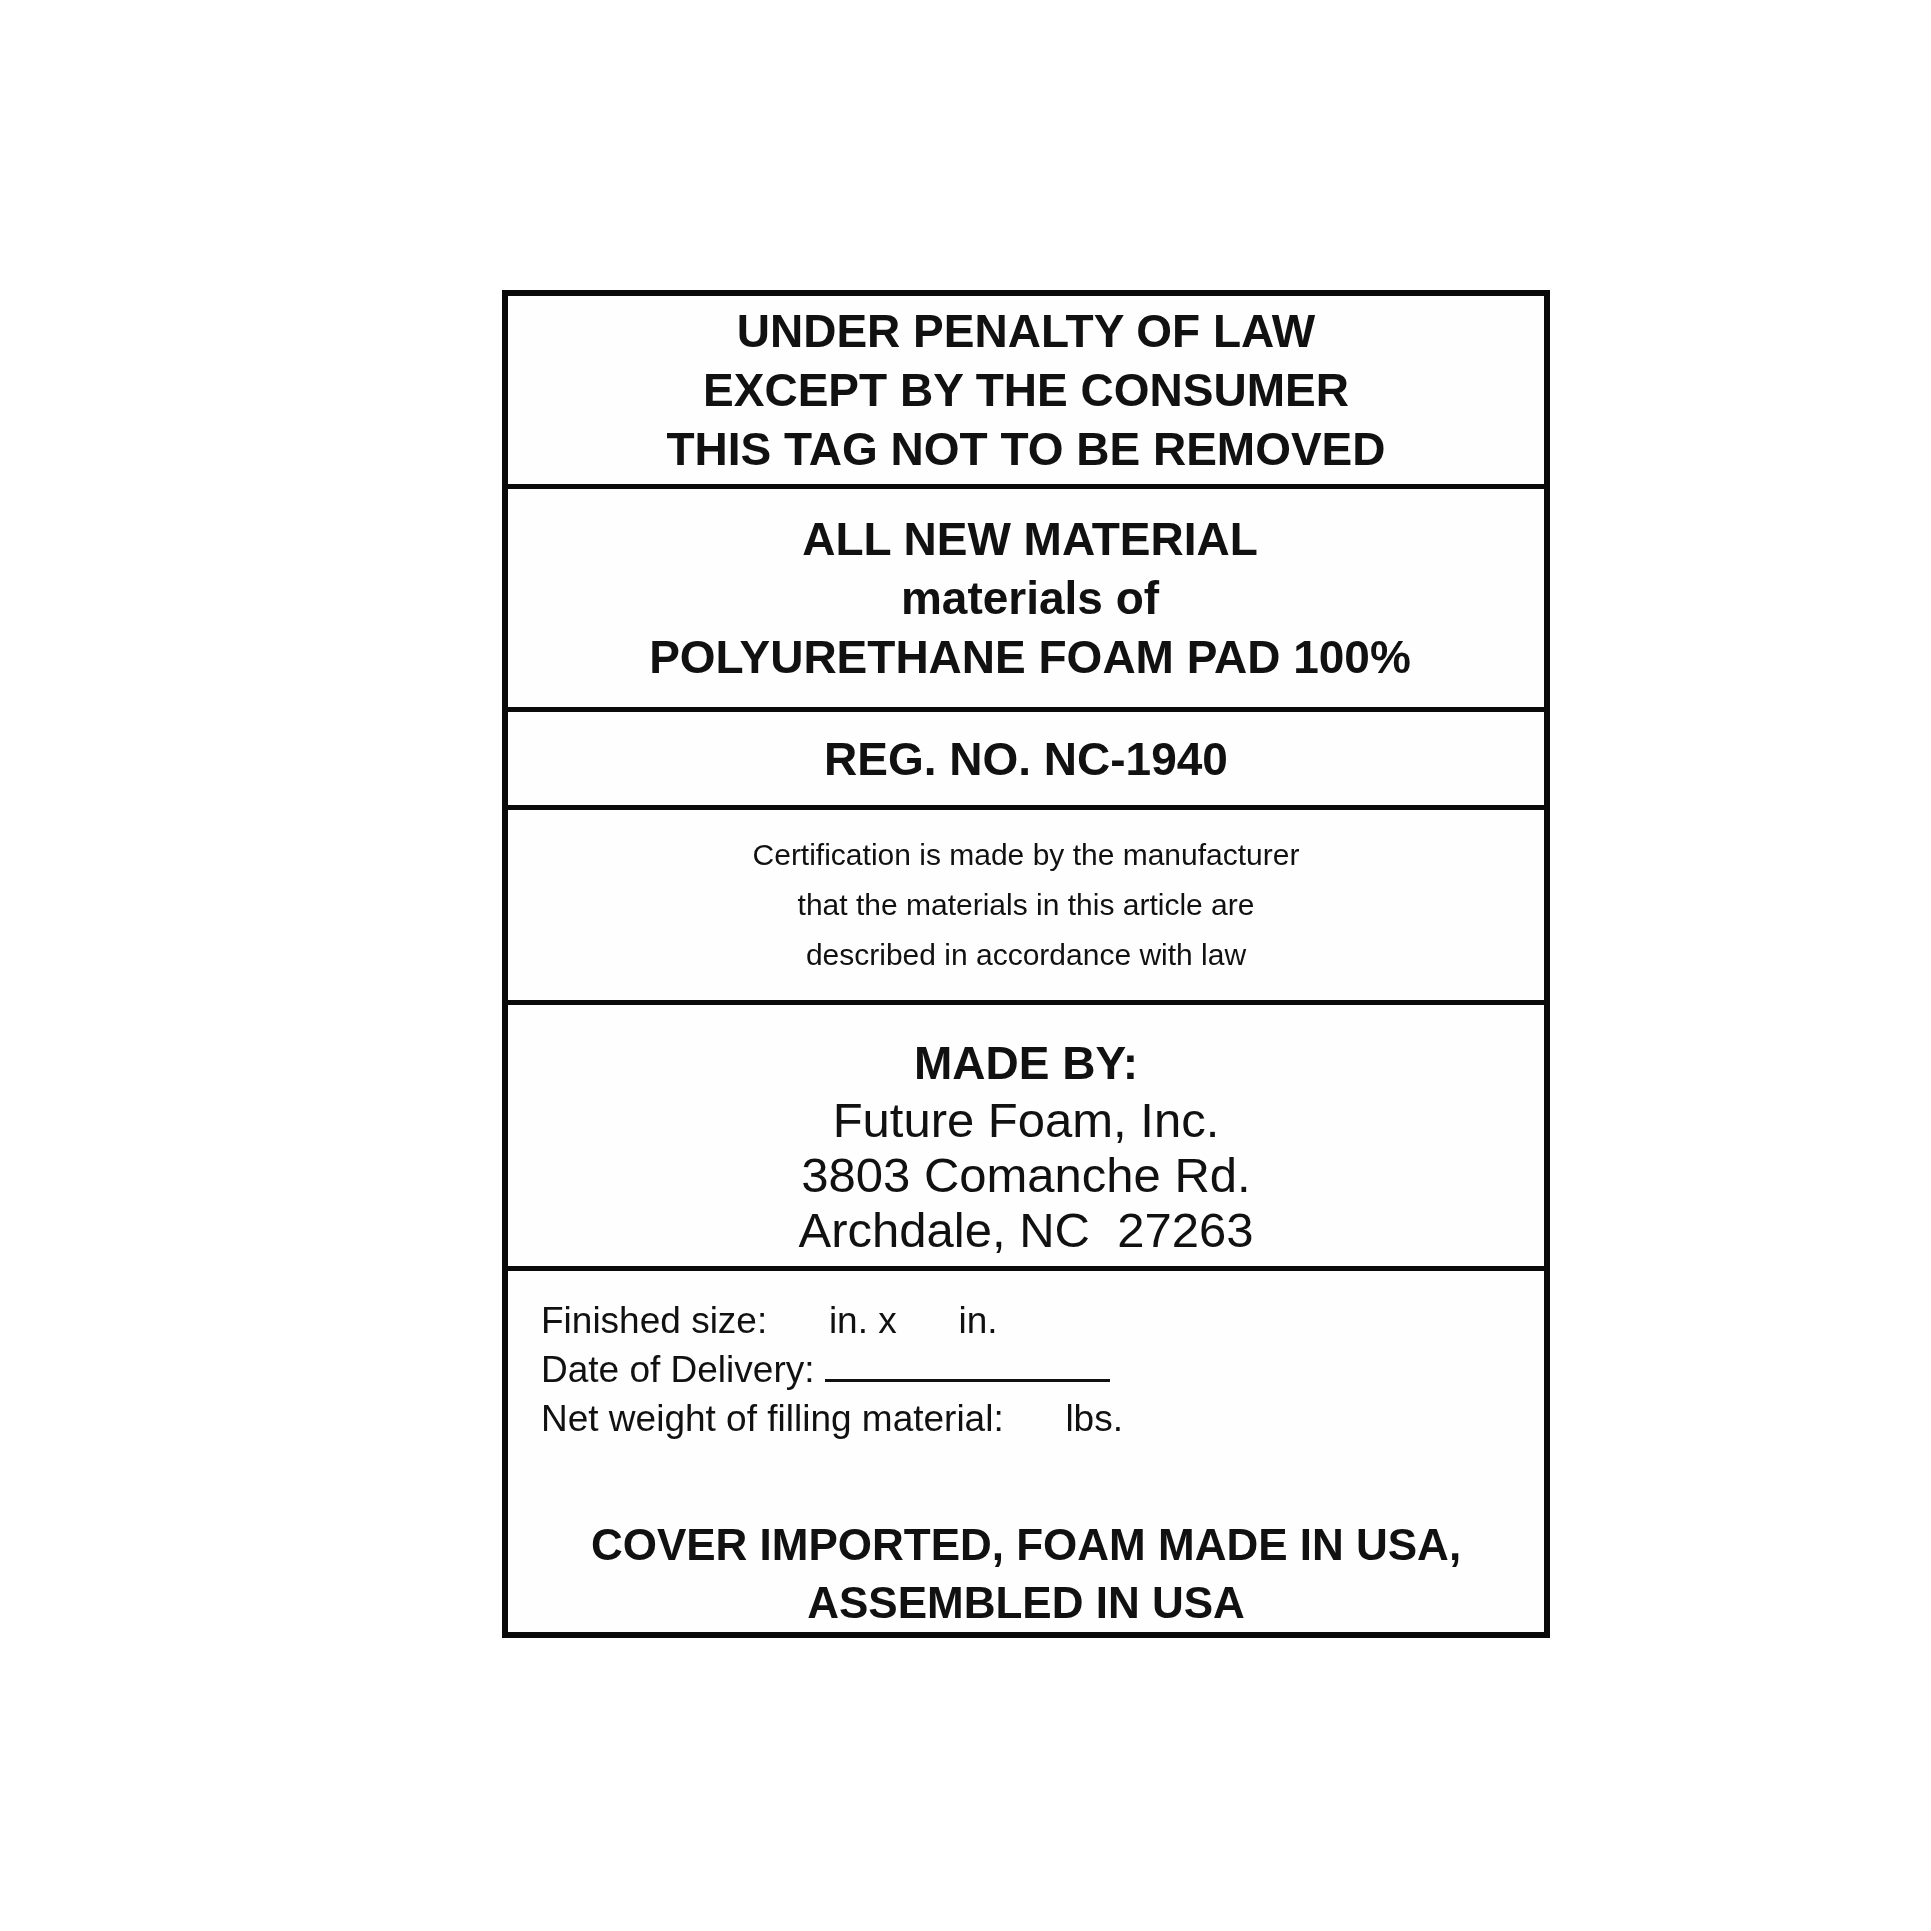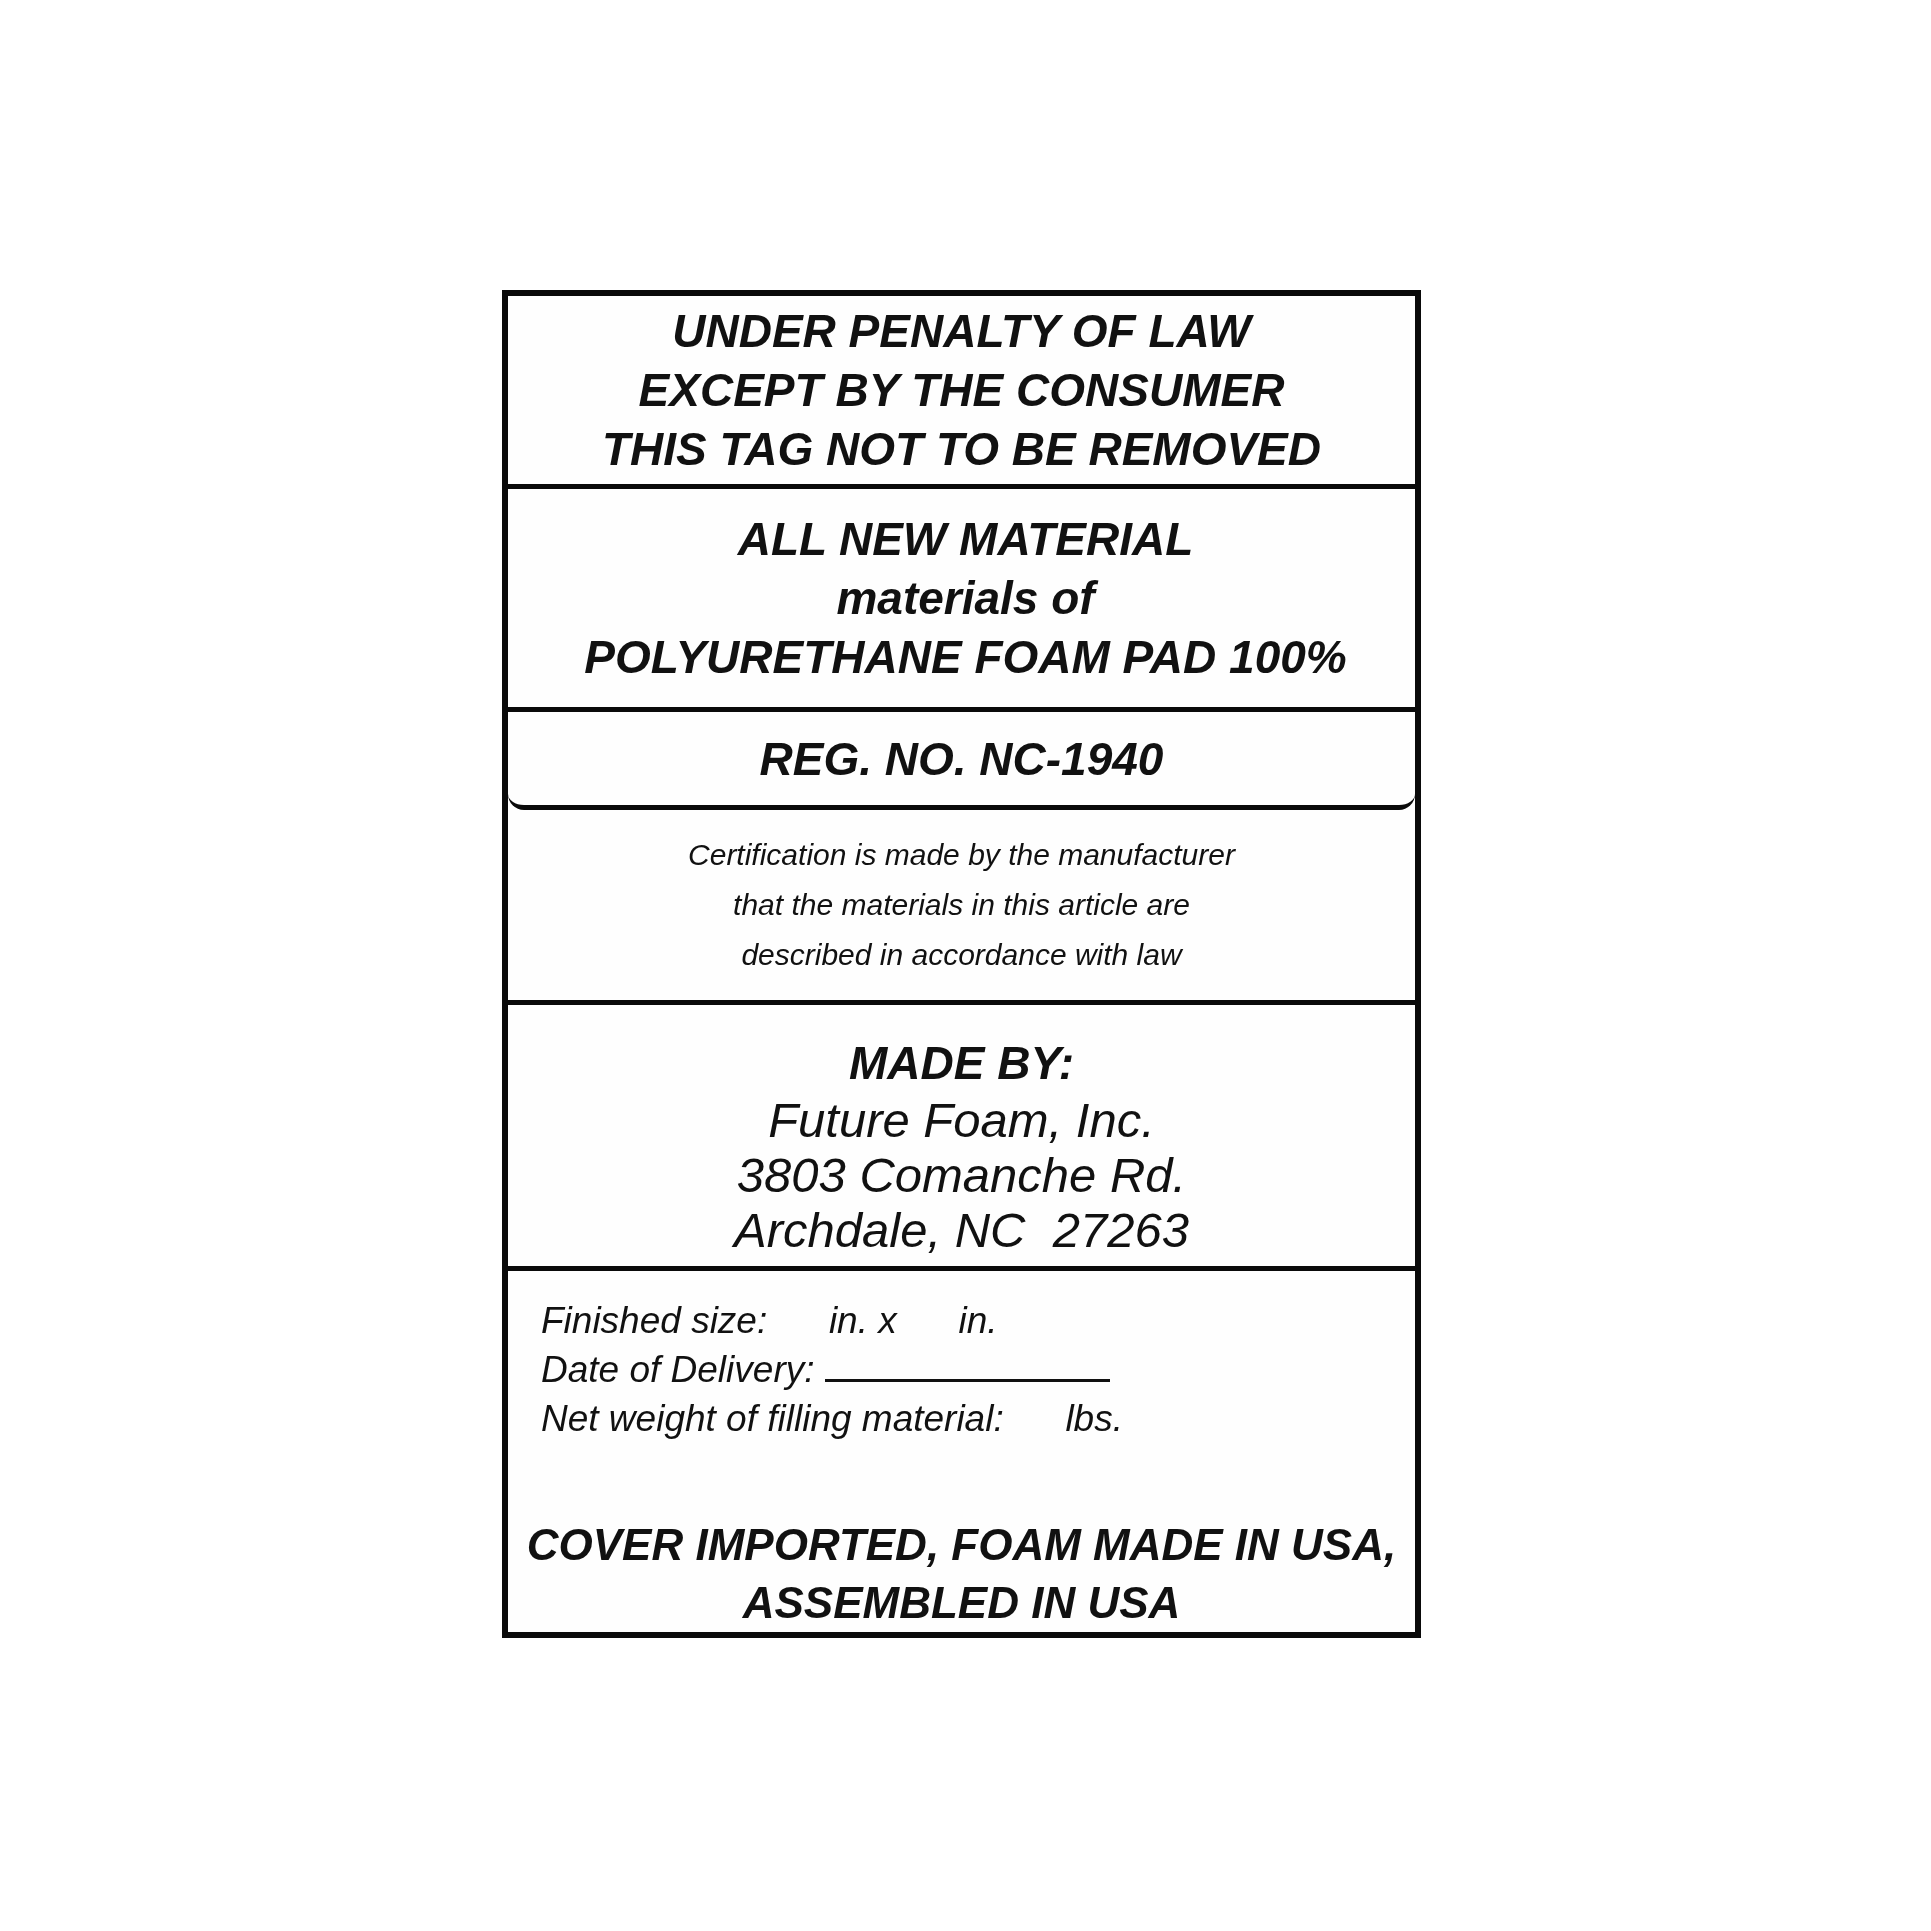--- a/index.html
+++ b/index.html
@@ -14,44 +14,43 @@
   .canvas {
     position: relative;
     width: 1931px;
     height: 1931px;
     background: #ffffff;
   }
   .law-label {
     position: absolute;
     left: 502px;
     top: 290px;
-    width: 919px;
+    width: 1048px;
     height: 1348px;
     box-sizing: border-box;
     border: 6.8px solid #0a0a0a;
     background: #fefefe;
     display: flex;
     flex-direction: column;
-    font-style: italic;
   }
   .section {
     box-sizing: border-box;
     display: flex;
     flex-direction: column;
     justify-content: center;
     align-items: center;
     text-align: center;
     flex: 0 0 auto;
   }
   .section.divided {
     border-bottom: 5.8px solid #0a0a0a;
   }
   .sec-penalty   { height: 193px; }
   .sec-material  { height: 223px; padding-left: 8px; }
-  .sec-reg       { height: 98px; border-radius: 16px; }
+  .sec-reg       { height: 98px; }
   .sec-cert      { height: 195px; }
   .sec-madeby    { height: 266px; }
   .sec-details   { flex: 1 1 auto; align-items: stretch; text-align: left; }
 
   .big-line {
     font-weight: bold;
     font-size: 46px;
     line-height: 59px;
     white-space: pre;
     letter-spacing: 0px;

